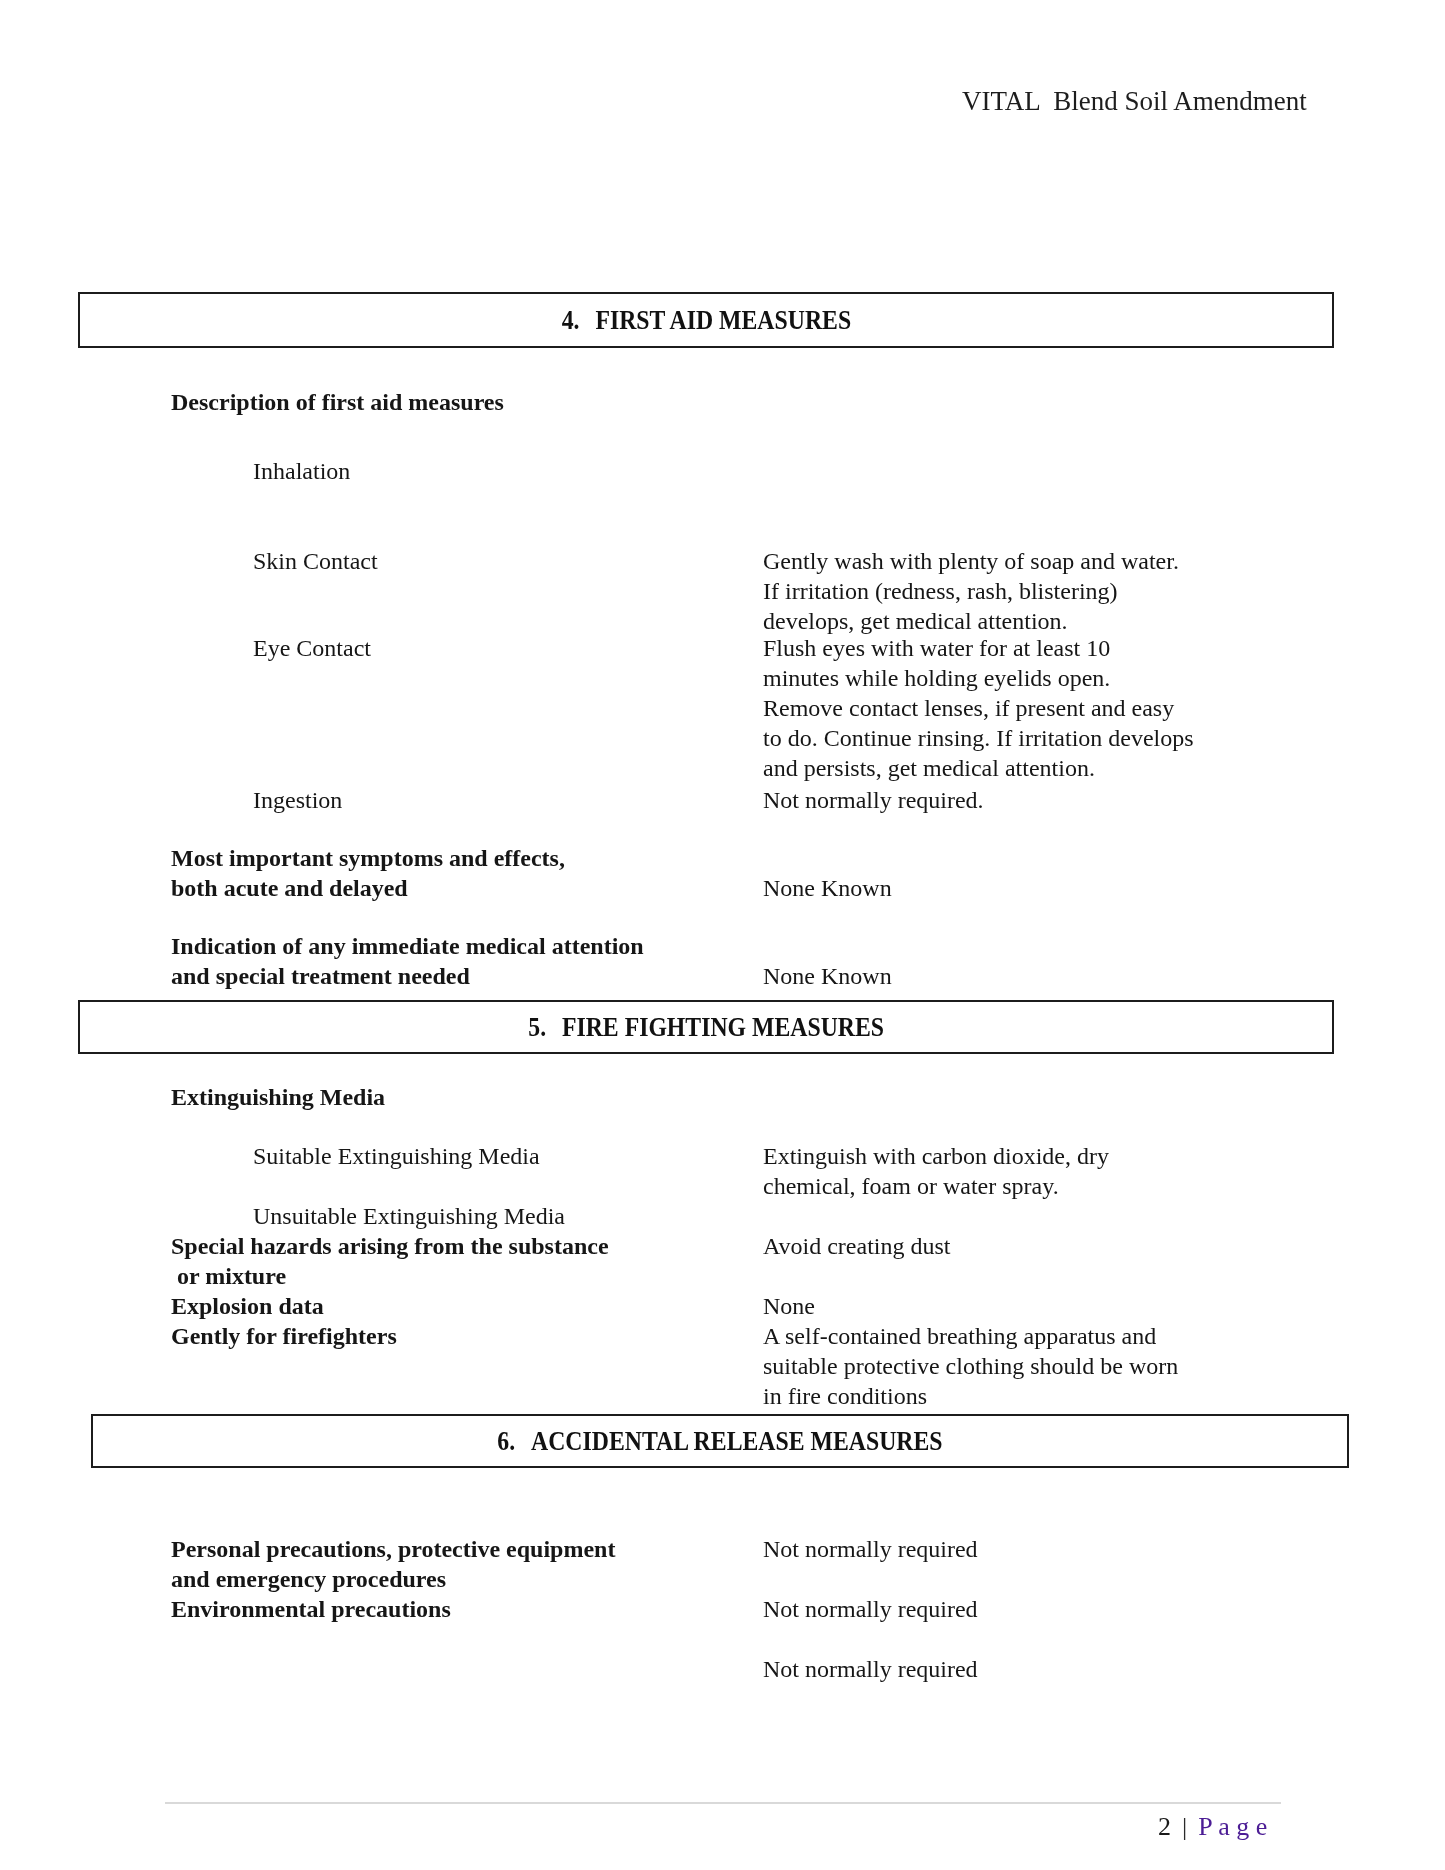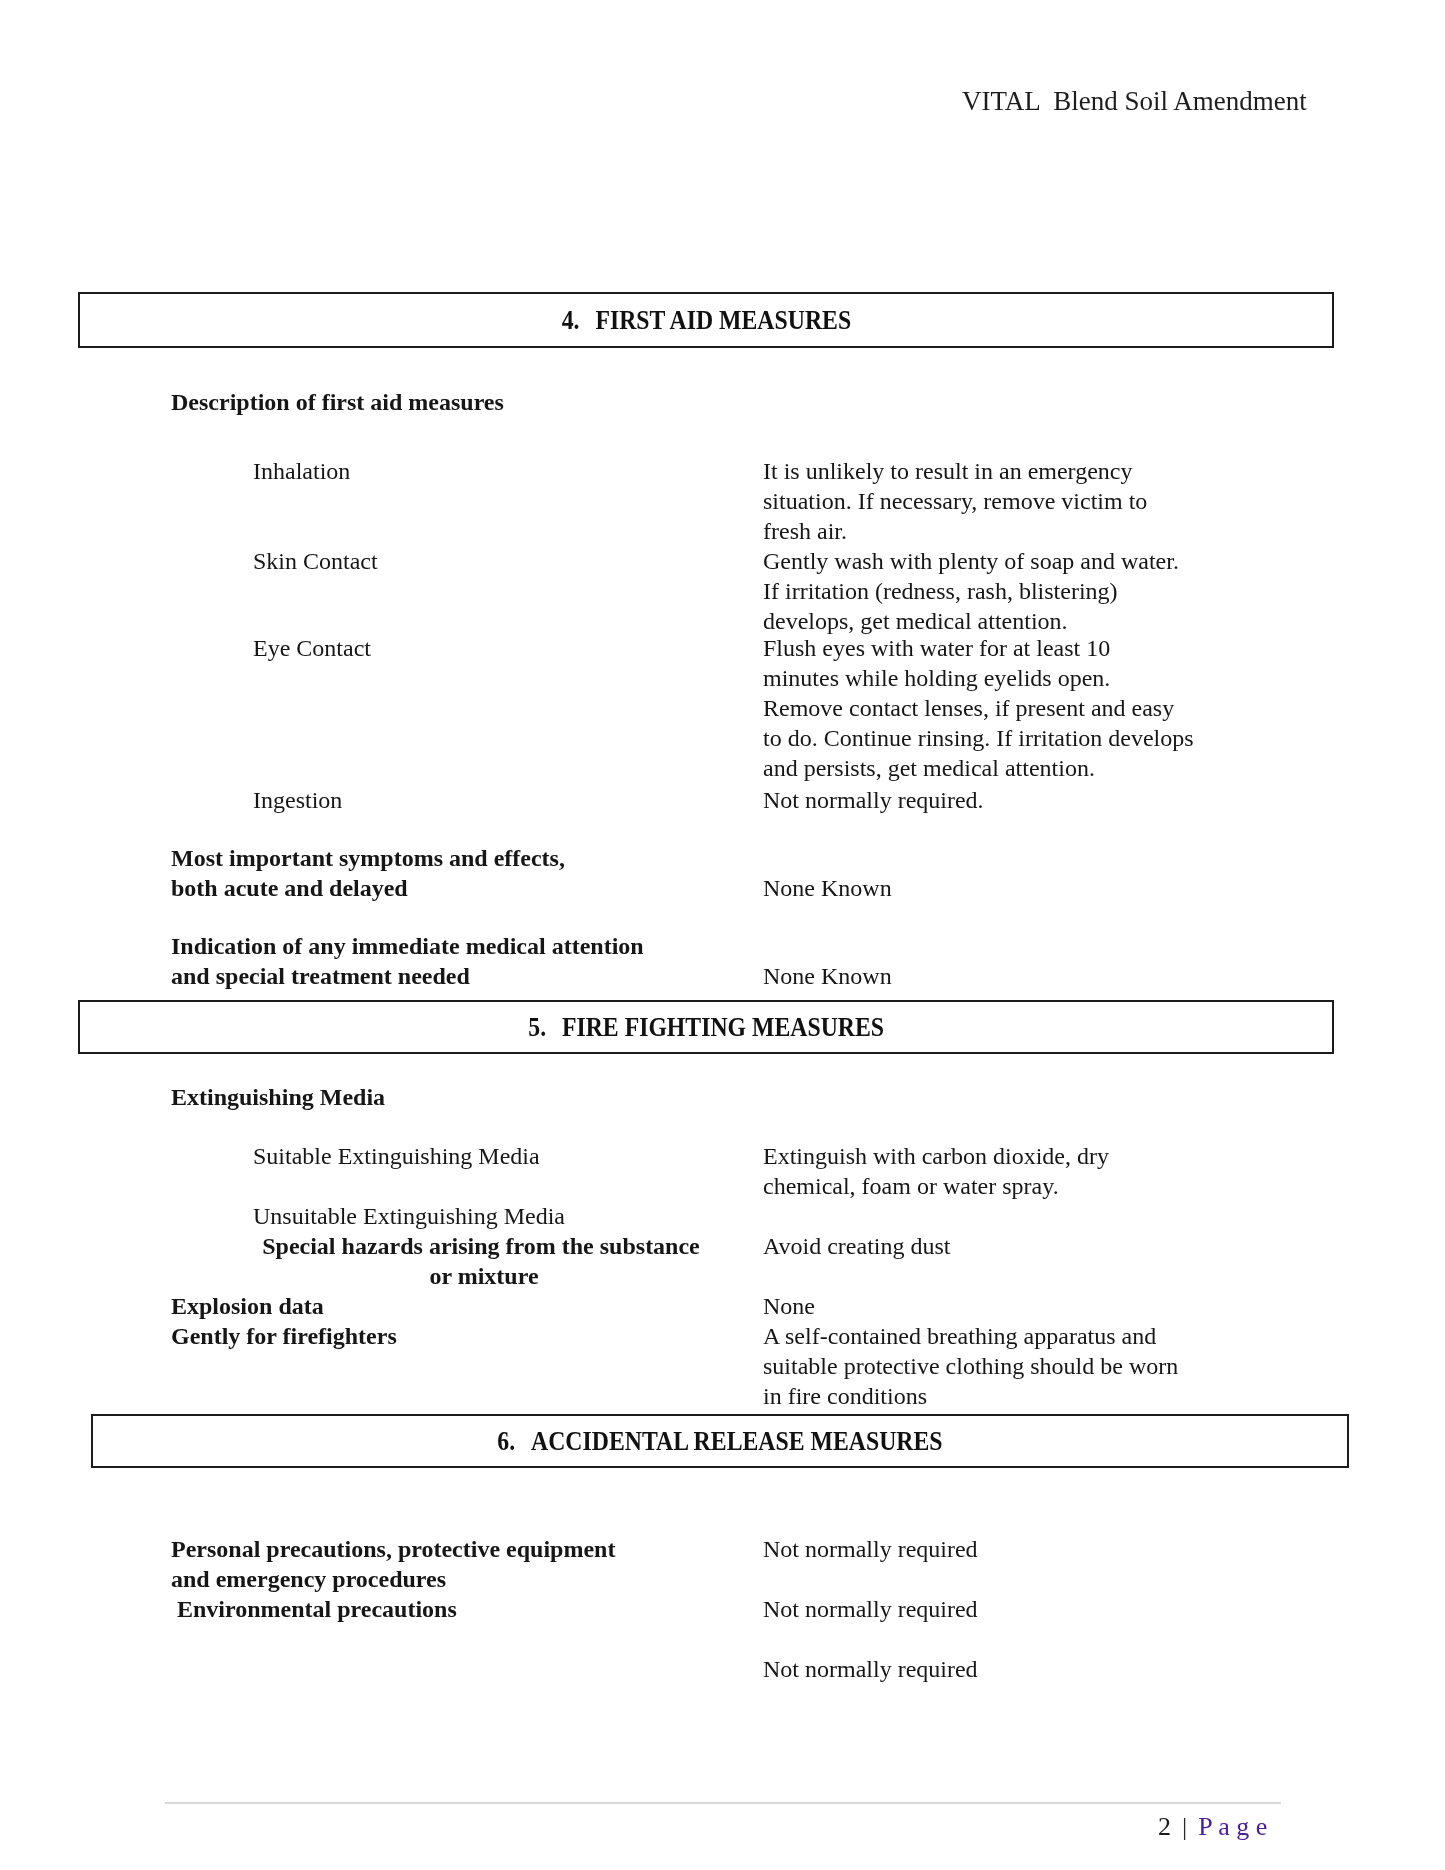--- a/index.html
+++ b/index.html
@@ -70,23 +70,20 @@
   <div class="box" style="left:78px; top:292px; width:1252px; height:52px;">
     <div class="boxtitle">
       <span>4.</span>
       <span>FIRST AID MEASURES</span>
     </div>
   </div>
 
   <div class="t b" style="left:171px; top:387px;">Description of first aid measures</div>
 
   <div class="t lblcol" style="left:253px; top:456px;">Inhalation</div>
-  <div class="t val" style="left:763px; top:456px;">It is unlikely to result in an emergency
-situation. If necessary, remove victim to
-fresh air.</div>
 
   <div class="t lblcol" style="left:253px; top:546px;">Skin Contact</div>
   <div class="t val" style="left:763px; top:546px;">Gently wash with plenty of soap and water.
 If irritation (redness, rash, blistering)
 develops, get medical attention.</div>
 
   <div class="t lblcol" style="left:253px; top:633px;">Eye Contact</div>
   <div class="t val" style="left:763px; top:633px;">Flush eyes with water for at least 10
 minutes while holding eyelids open.
 Remove contact lenses, if present and easy
@@ -112,21 +109,21 @@
   </div>
 
   <div class="t b" style="left:171px; top:1082px;">Extinguishing Media</div>
 
   <div class="t lblcol" style="left:253px; top:1141px;">Suitable Extinguishing Media</div>
   <div class="t val" style="left:763px; top:1141px;">Extinguish with carbon dioxide, dry
 chemical, foam or water spray.</div>
 
   <div class="t lblcol" style="left:253px; top:1201px;">Unsuitable Extinguishing Media</div>
 
-  <div class="t b lblcol" style="left:171px; top:1231px;text-align:center;">Special hazards arising from the substance
+  <div class="t b lblcol" style="left:171px; top:1231px;">Special hazards arising from the substance
  or mixture</div>
   <div class="t val" style="left:763px; top:1231px;">Avoid creating dust</div>
 
   <div class="t b lblcol" style="left:171px; top:1291px;">Explosion data</div>
   <div class="t val" style="left:763px; top:1291px;">None</div>
 
   <div class="t b lblcol" style="left:171px; top:1321px;">Gently for firefighters</div>
   <div class="t val" style="left:763px; top:1321px;">A self-contained breathing apparatus and
 suitable protective clothing should be worn
 in fire conditions</div>
@@ -135,21 +132,21 @@
     <div class="boxtitle">
       <span>6.</span>
       <span>ACCIDENTAL RELEASE MEASURES</span>
     </div>
   </div>
 
   <div class="t b lblcol" style="left:171px; top:1534px;">Personal precautions, protective equipment
 and emergency procedures</div>
   <div class="t val" style="left:763px; top:1534px;">Not normally required</div>
 
-  <div class="t b lblcol" style="left:177px; top:1594px;">Environmental precautions</div>
+  <div class="t b lblcol" style="left:171px; top:1594px;">Environmental precautions</div>
   <div class="t val" style="left:763px; top:1594px;">Not normally required</div>
 
   <div class="t val" style="left:763px; top:1654px;">Not normally required</div>
 
   <div class="footer-rule" style="left:165px; top:1802px; width:1116px;"></div>
   <div class="footer-text" style="left:1158px; top:1812px;">
     <span class="footer-num">2</span>
     <span class="footer-sep">|</span>
     <span class="footer-label">P a g e</span>
   </div>

